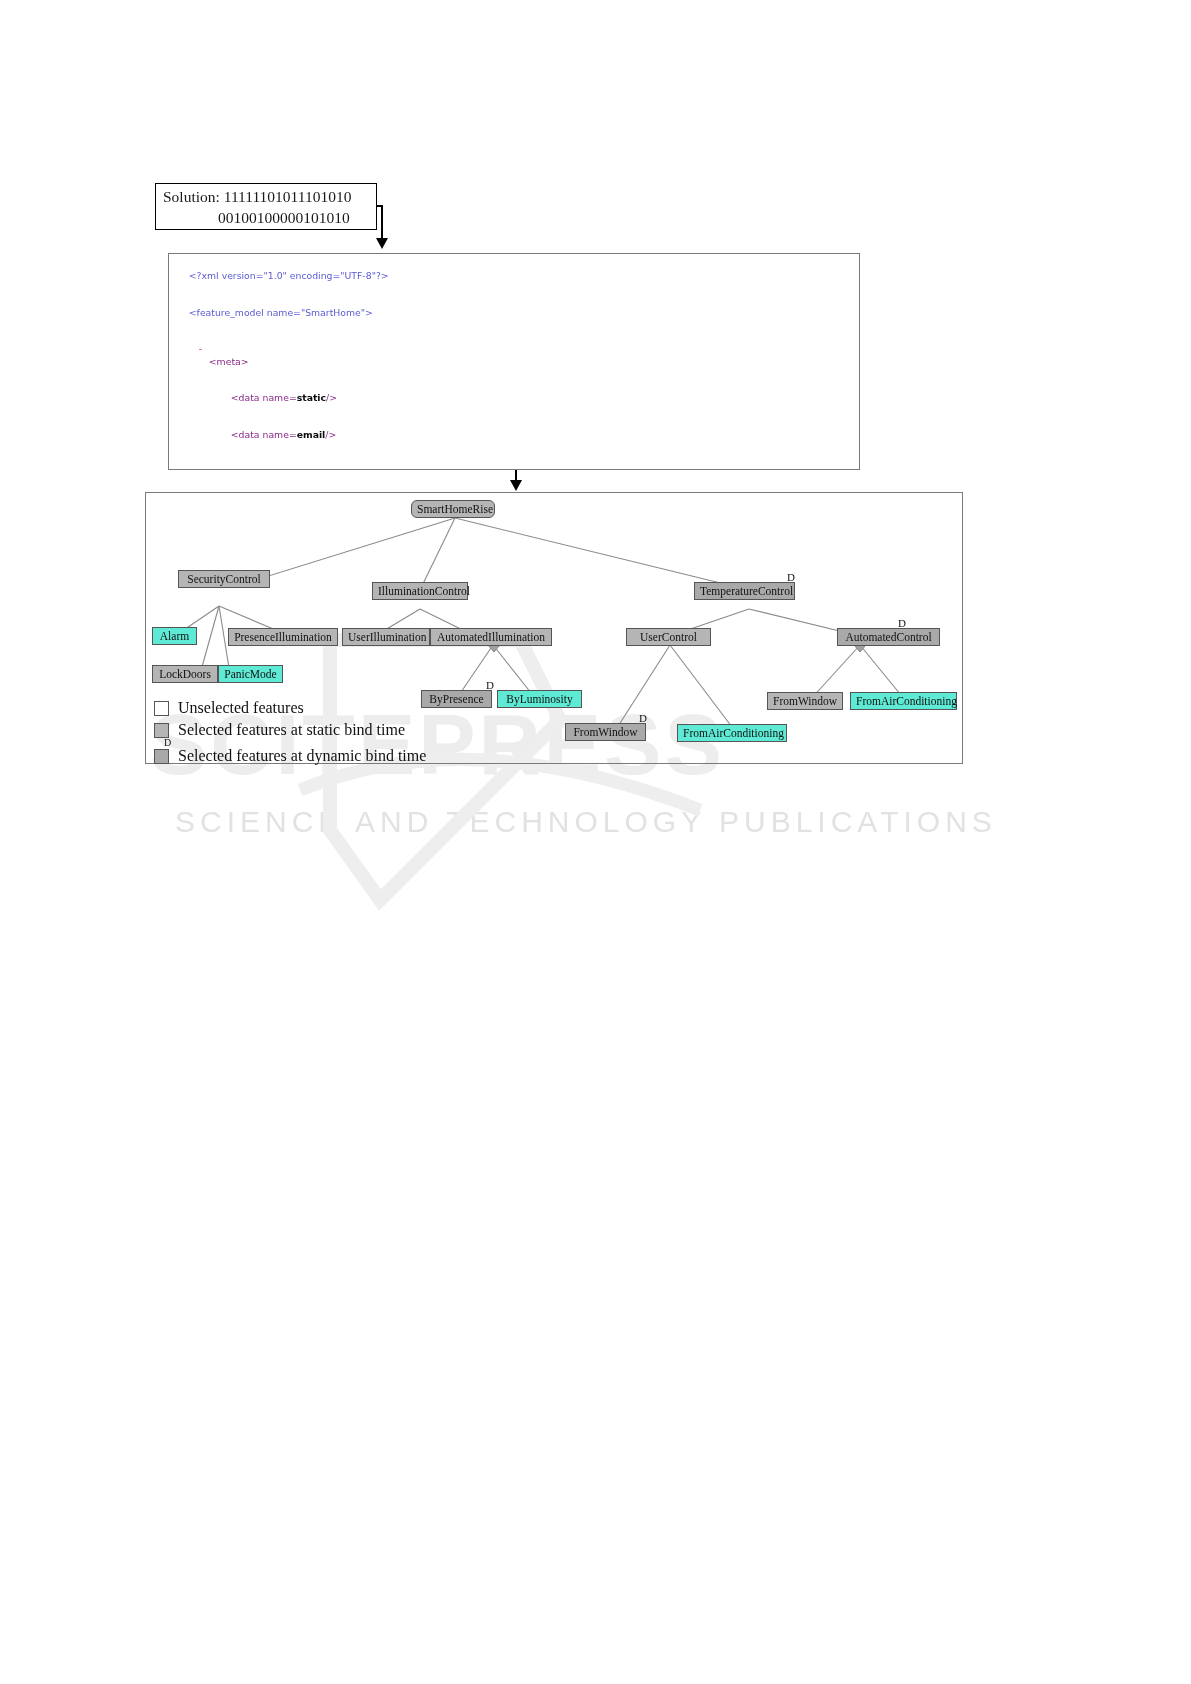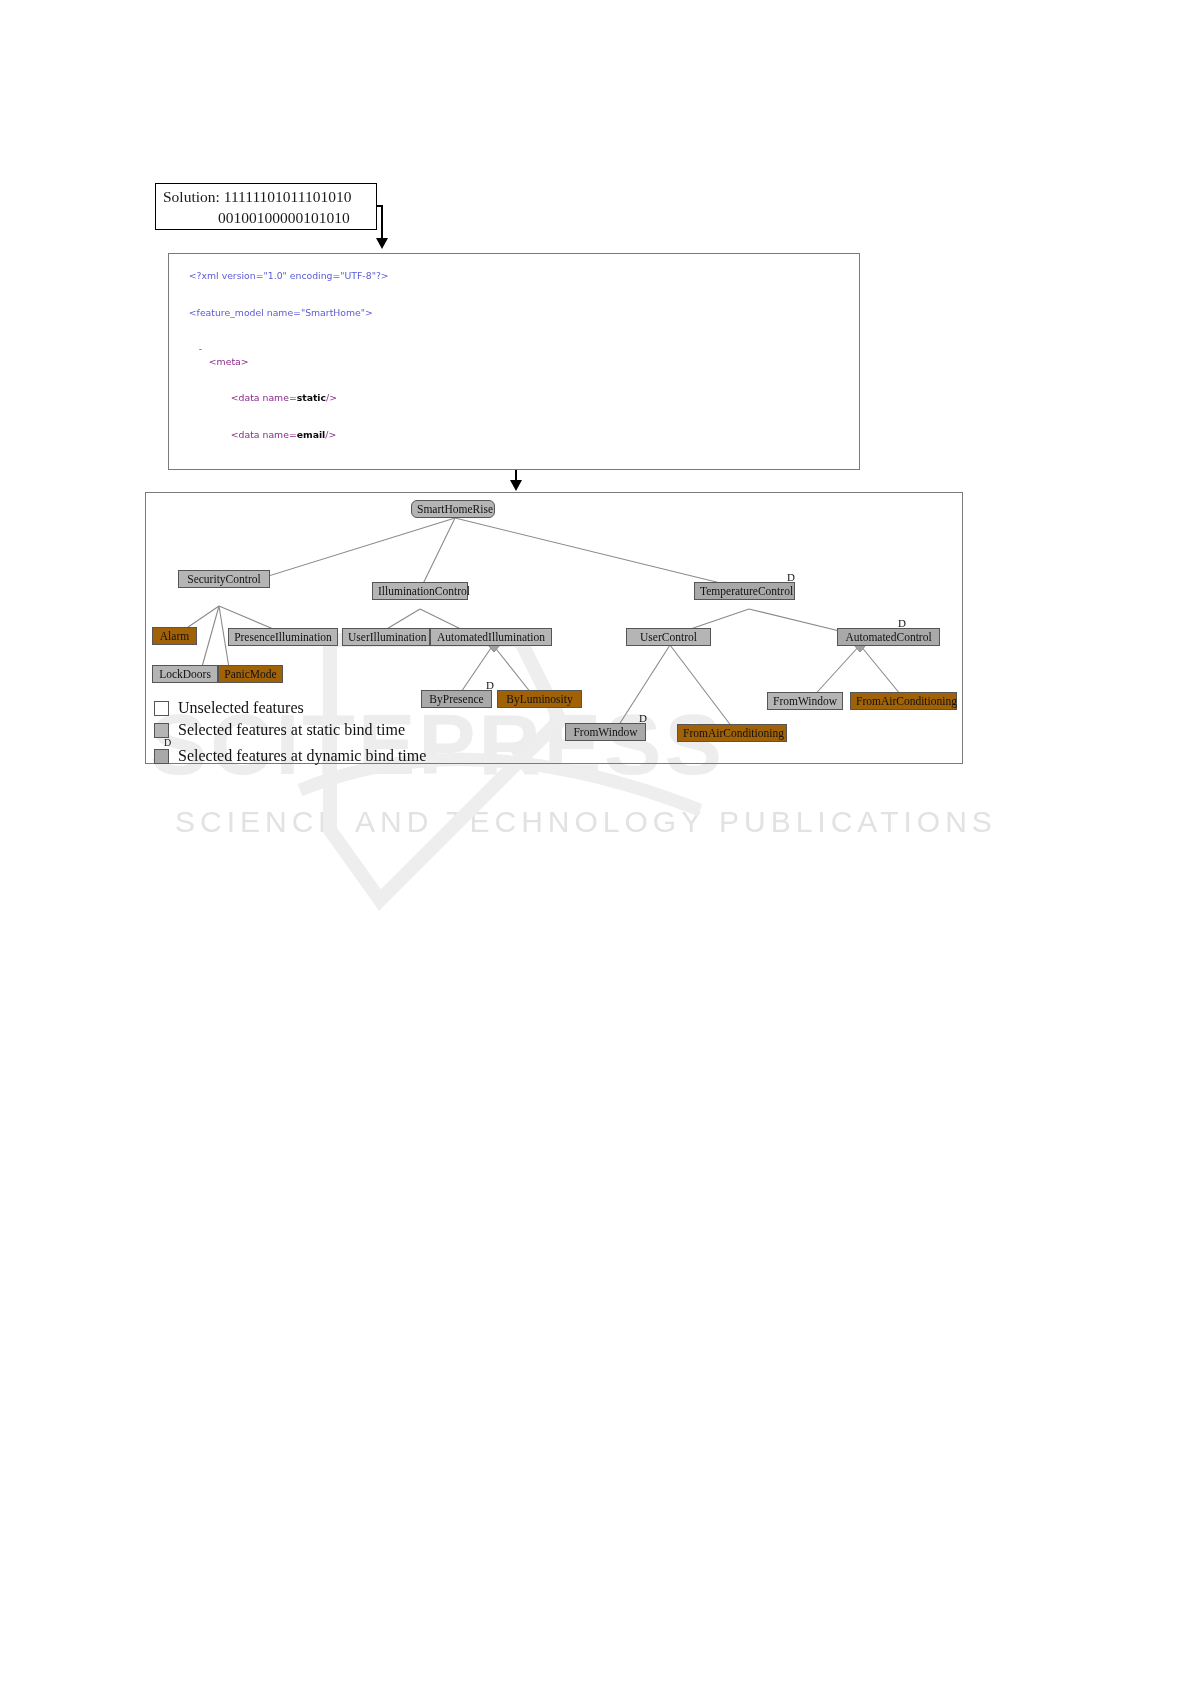--- a/index.html
+++ b/index.html
@@ -170,21 +170,21 @@
     color: #111;
     line-height: 16px;
     height: 18px;
     padding: 0 5px;
     text-align: center;
     white-space: nowrap;
     box-sizing: border-box;
     z-index: 5;
     font-family: "Liberation Serif", serif;
   }
-  .node.unsel { background: #a16207; }
+  .node.unsel { background: #5eead4; }
   .node.dyn   { background: #a9a9a9; }
 
   .dmark {
     position: absolute;
     font-size: 11px;
     color: #111;
     font-family: "Liberation Serif", serif;
     z-index: 6;
     line-height: 11px;
   }

